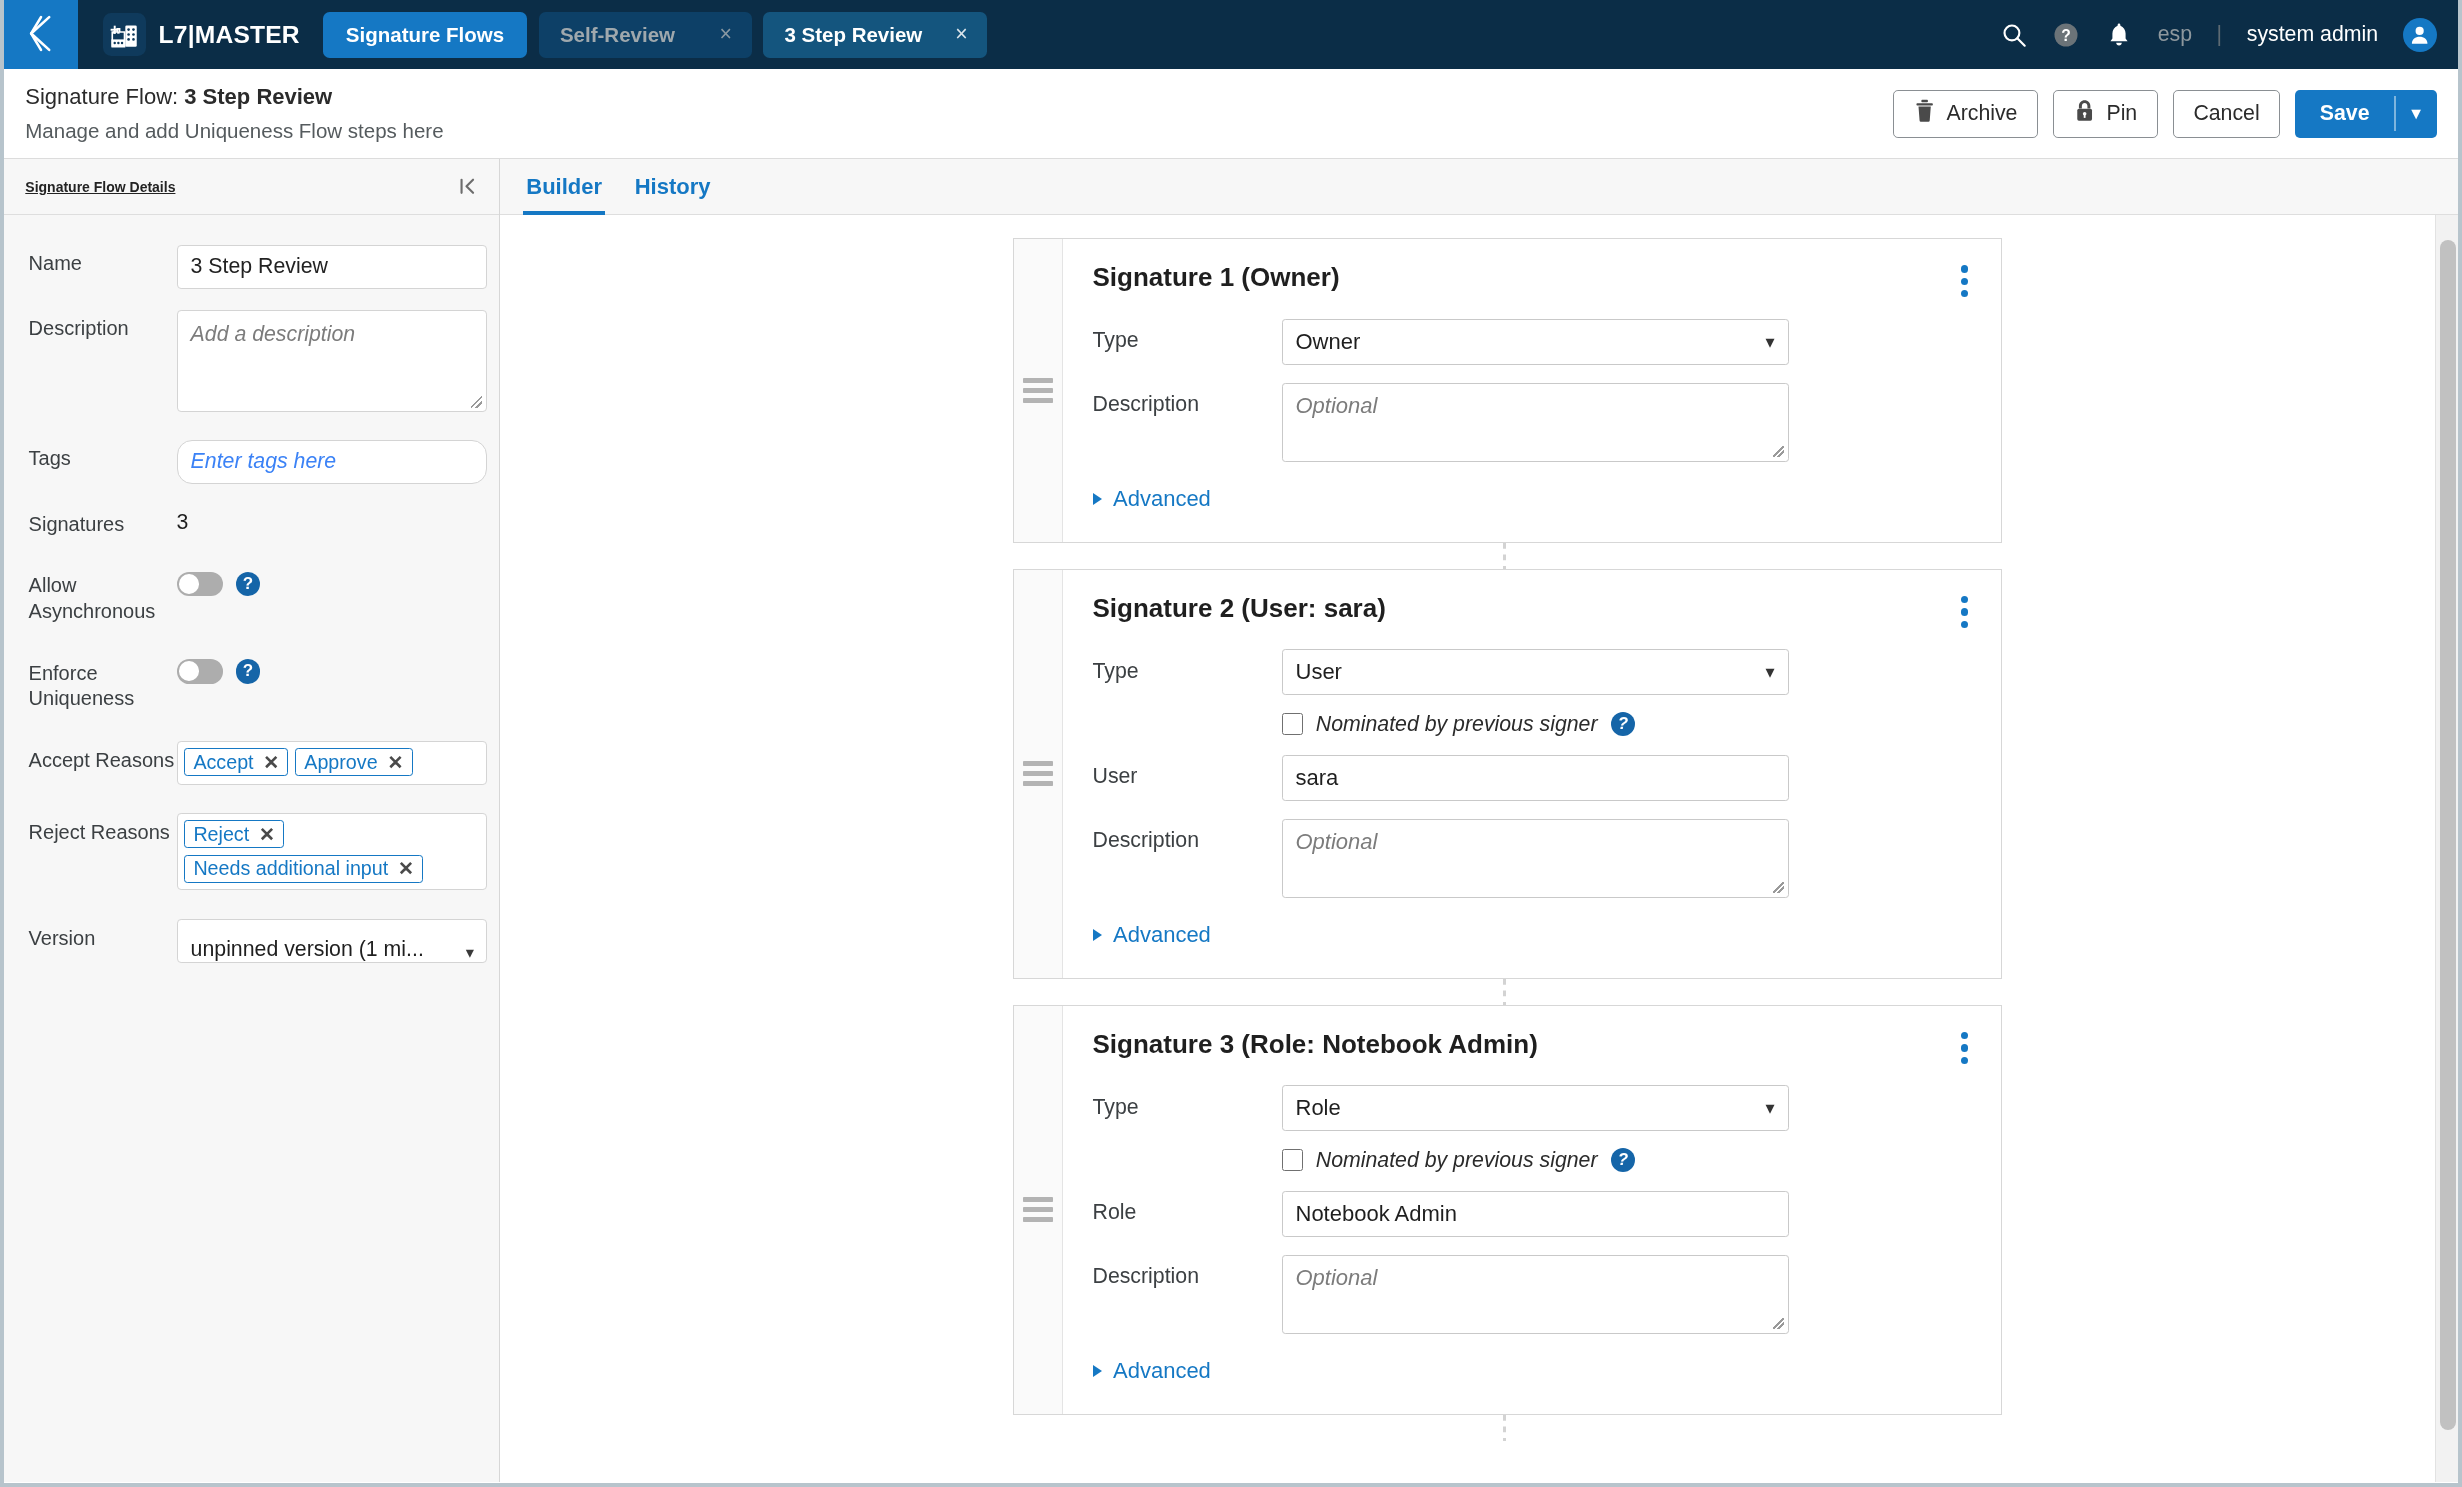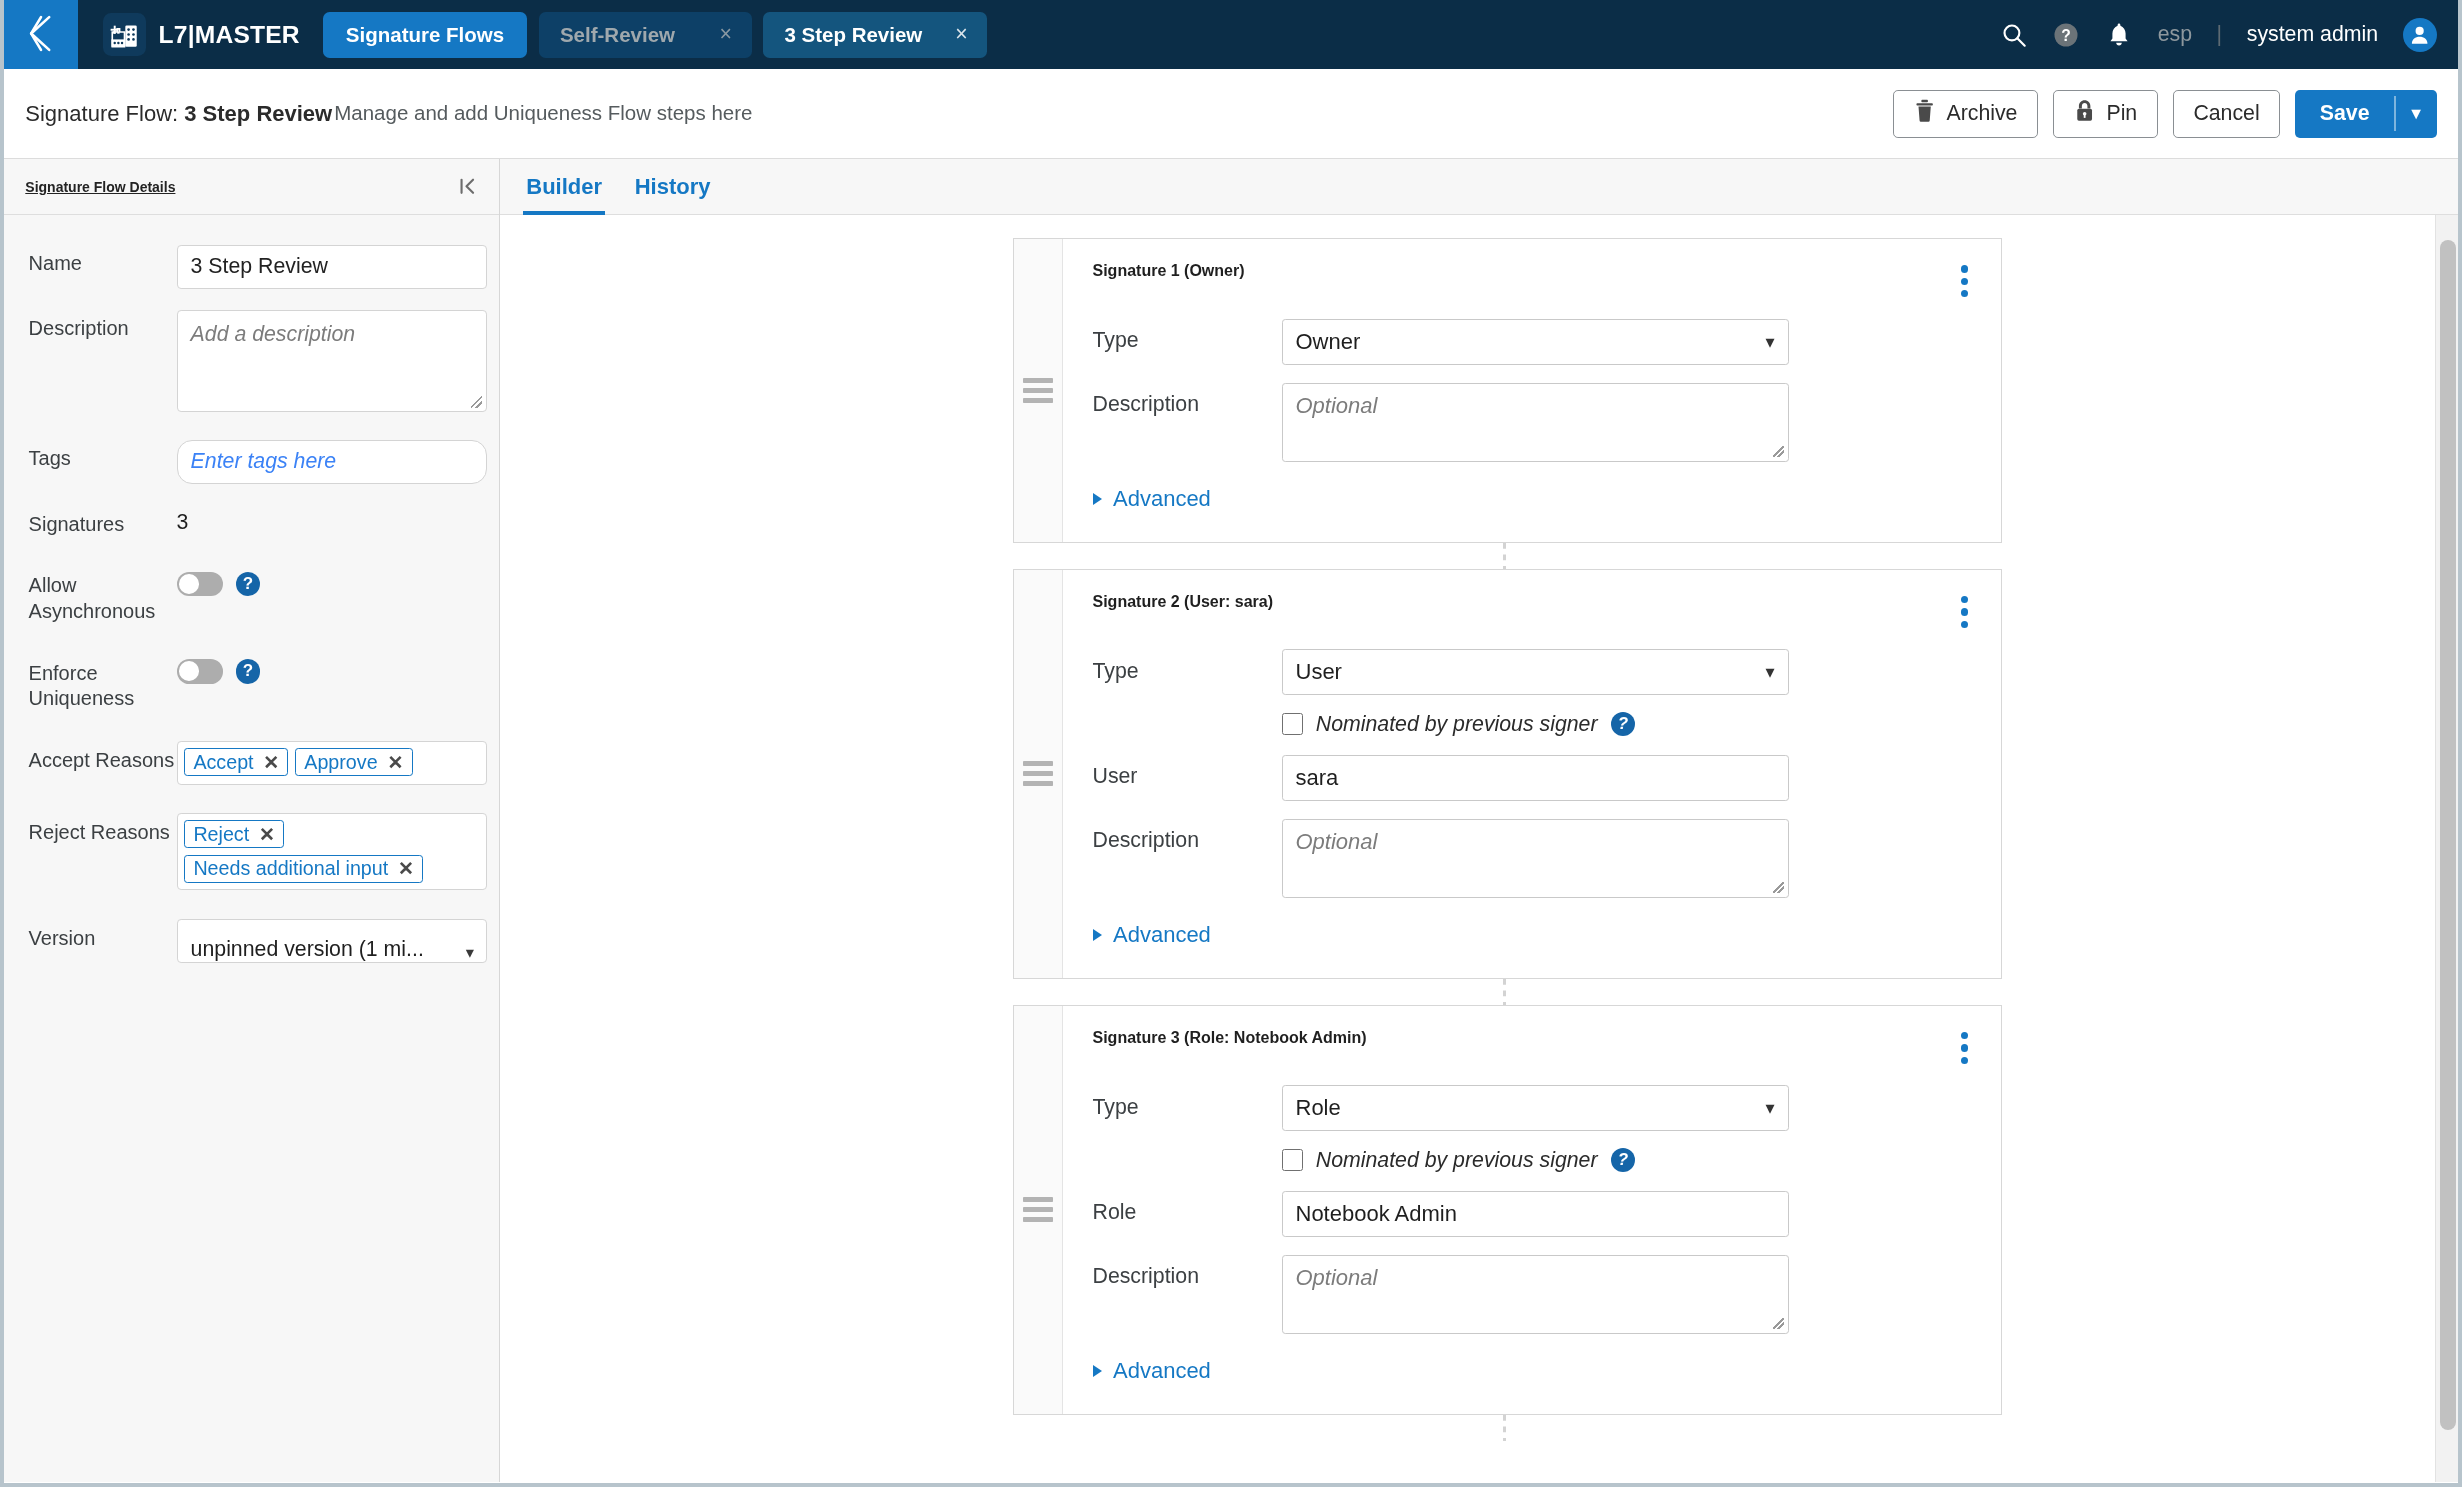--- a/index.html
+++ b/index.html
@@ -102,21 +102,21 @@
   .avatar svg { width: 21.3px; height: 21.3px; }
 
   
   .page-header {
     height: 90px;
     background: #ffffff;
     border-bottom: 1.6px solid #dcdcdc;
     display: flex; align-items: center;
     padding: 0 21.3px 0 21.3px;
   }
-  .ph-left { display: flex; gap: 2px; }
+  .ph-left { display: flex; flex-direction: column; gap: 9px; }
   .ph-title { font-size: 22px; color: #2b2b2b; }
   .ph-title b { font-weight: bold; }
   .ph-sub { font-size: 20.5px; color: #555b5e; }
   .ph-actions { margin-left: auto; display: flex; align-items: center; gap: 14.8px; }
   .btn {
     height: 48px;
     border: 1.6px solid #8a8f93;
     background: #ffffff;
     border-radius: 4.9px;
     display: flex; align-items: center; gap: 11.5px;
@@ -324,21 +324,21 @@
     border-right: 1.6px solid #e4e4e4;
     background: #fafafa;
     display: flex; align-items: center; justify-content: center;
     cursor: grab;
     flex: 0 0 49px;
   }
   .grip-bars { display: flex; flex-direction: column; gap: 4.9px; }
   .grip-bars i { display: block; width: 29.5px; height: 4.9px; background: #b3b3b3; border-radius: 0.8px; }
   .card-body { flex: 1; padding: 23px 26px 29.5px 29.5px; min-width: 0; }
   .card-title-row { display: flex; align-items: flex-start; }
-  .card-title { font-size: 16px; font-weight: bold; color: #1f1f1f; }
+  .card-title { font-size: 26px; font-weight: bold; color: #1f1f1f; }
   .kebab {
     margin-left: auto;
     display: flex; flex-direction: column; gap: 4.9px;
     cursor: pointer; padding: 3.3px 6.6px;
   }
   .kebab i { display: block; width: 7.4px; height: 7.4px; border-radius: 50%; background: #1578c4; }
   .frow { display: flex; align-items: flex-start; margin-top: 18px; }
   .frow .flab {
     width: 189px; flex: 0 0 189px;
     font-size: 21.3px; color: #3c4043;

